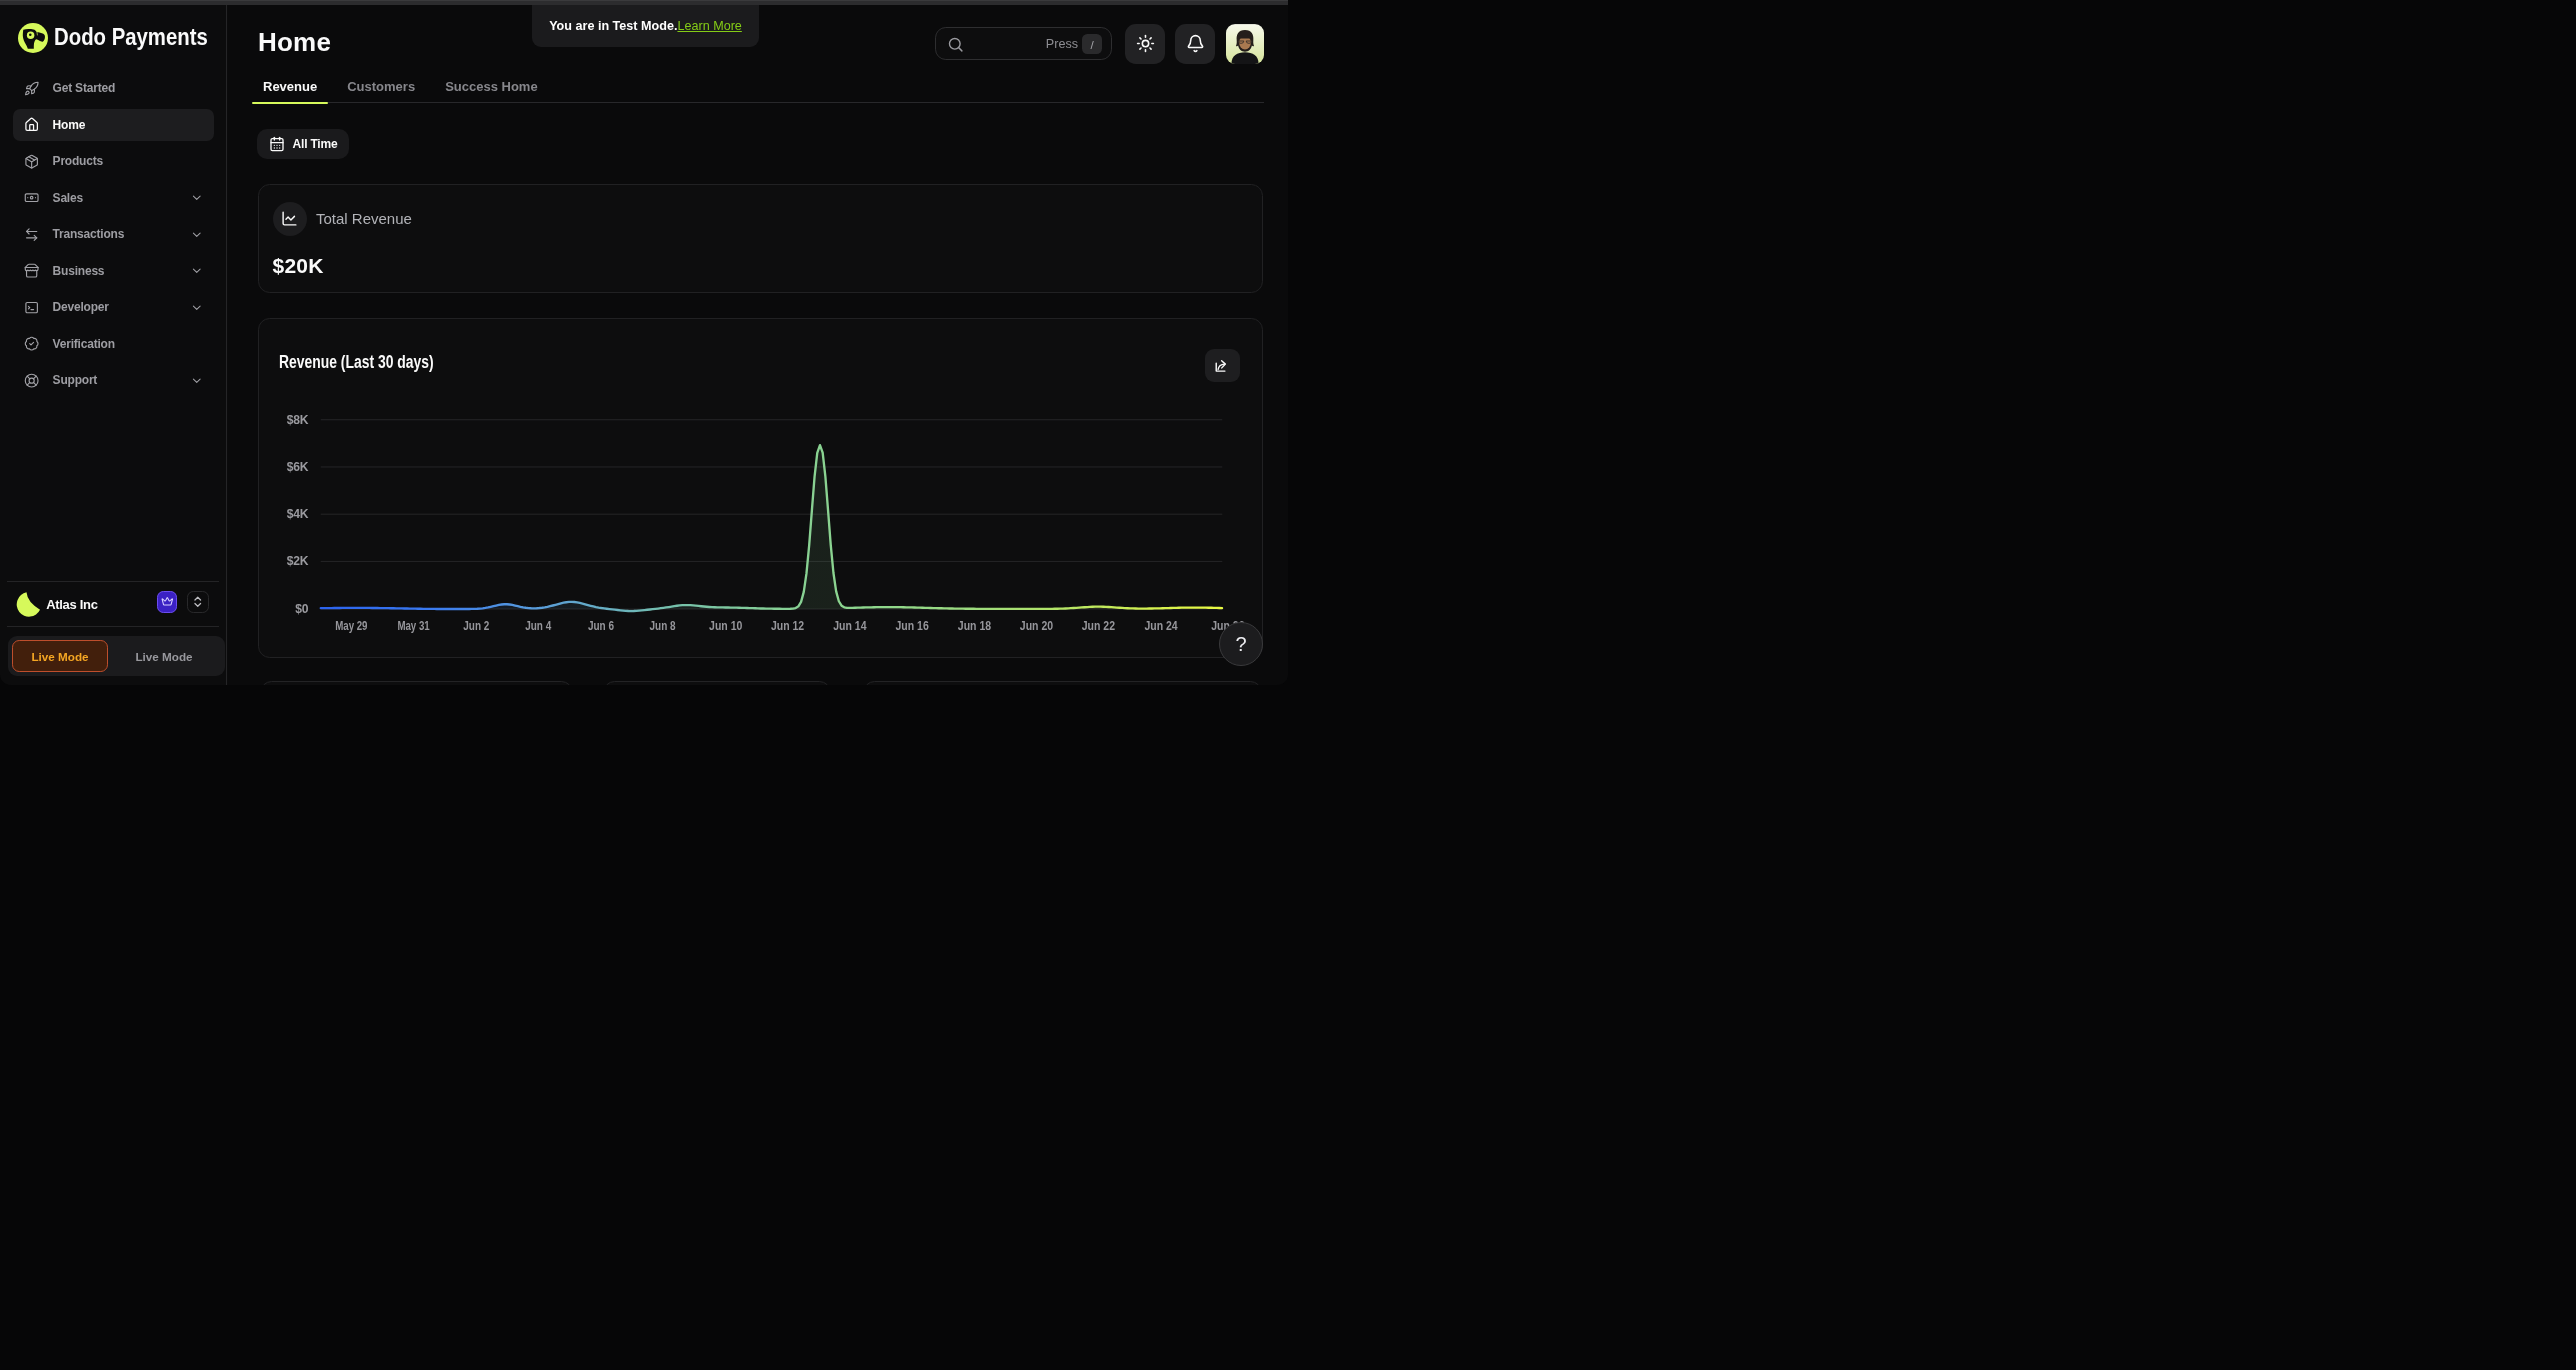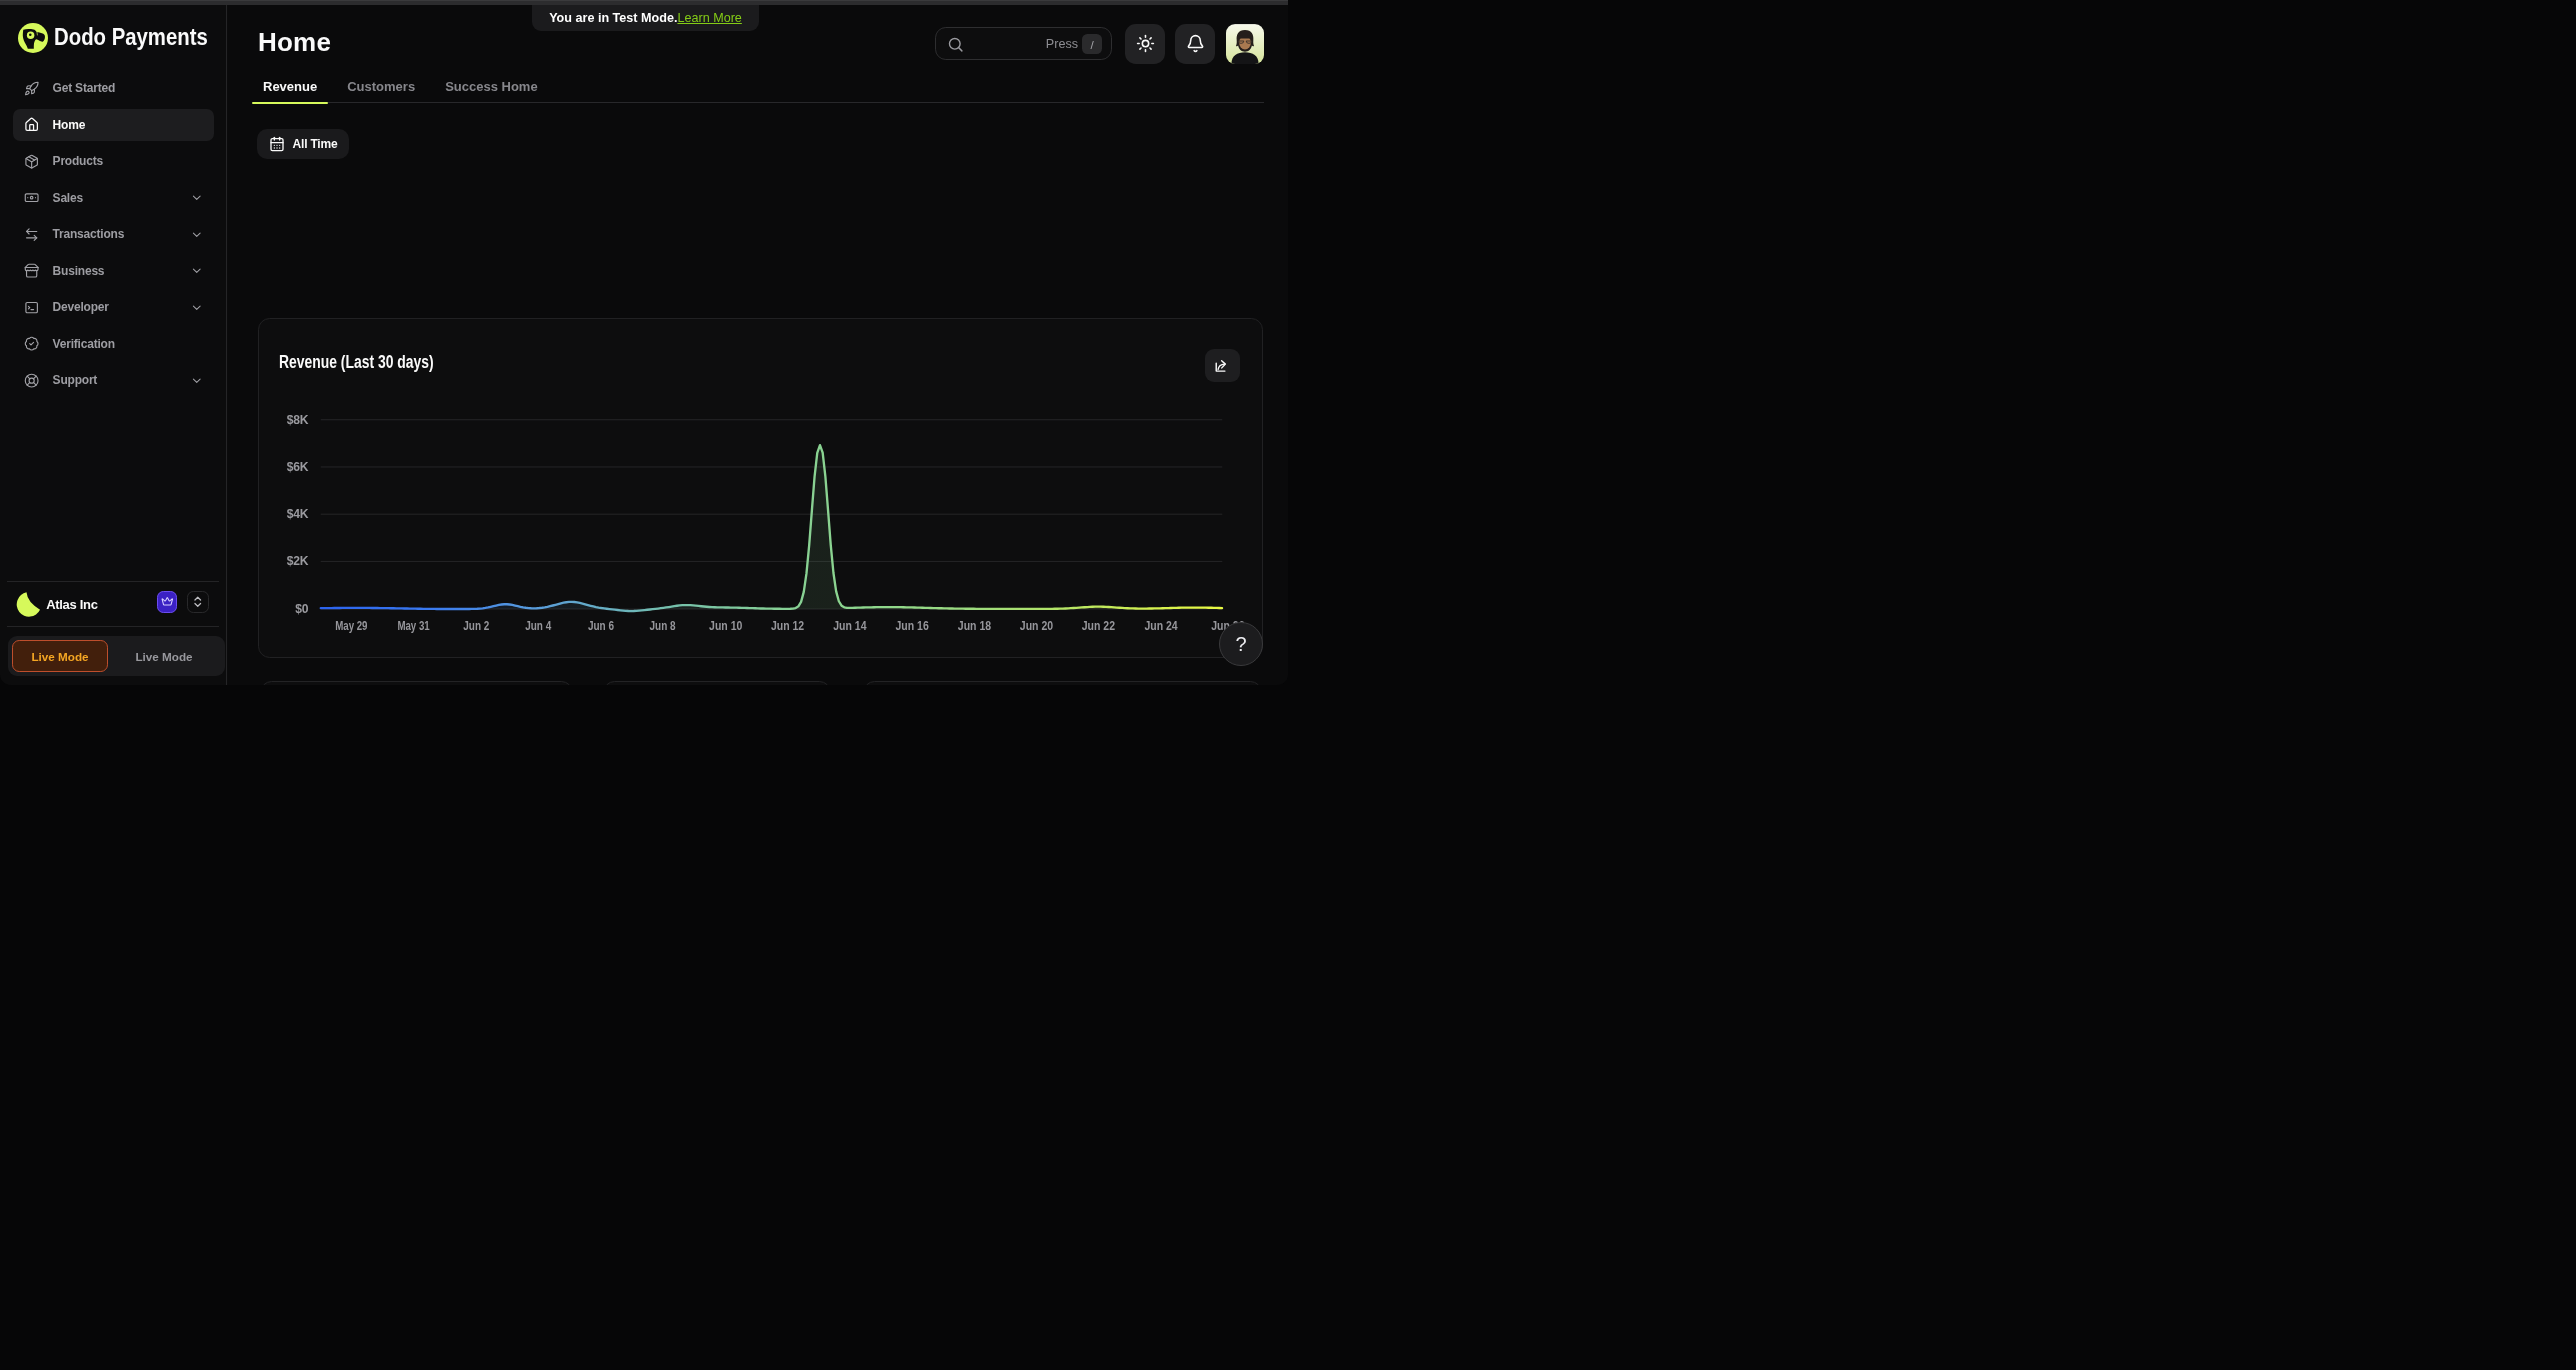--- a/index.html
+++ b/index.html
@@ -17,21 +17,21 @@
 .side-sep{position:absolute;left:7.2px;width:212px;height:0.9px;background:#242426}
 .ws-row{position:absolute;left:12.6px;top:581px;width:201px;height:36px;display:flex;align-items:center}
 .ws-logo{width:25px;height:25px;margin-left:3.6px}
 .ws-name{margin-left:5px;color:#fafafa;font-size:13px;font-weight:700;letter-spacing:-0.3px}
 .crown-btn{position:absolute;left:144px;top:4.5px;width:20.7px;height:22.5px;background:#3b21c4;border:1.3px solid #6c4df1;border-radius:6.3px;display:flex;align-items:center;justify-content:center}
 .updown-btn{position:absolute;left:174px;top:4.5px;width:22.5px;height:22.5px;background:transparent;border:1.3px solid #29292b;border-radius:6.3px;display:flex;align-items:center;justify-content:center}
 .mode-toggle{position:absolute;left:8px;top:631px;width:217px;height:40px;background:#1b1b1d;border-radius:9px;display:flex;align-items:center}
 .test-btn{position:absolute;left:4px;top:4px;width:96px;height:32px;background:#421f0c;border:1.3px solid #bf4e2c;border-radius:7.2px;display:flex;align-items:center;justify-content:center;color:#f5a623;font-size:11.7px;font-weight:700}
 .live-lbl{position:absolute;left:103px;width:106px;text-align:center;color:#98989d;font-size:11.7px;font-weight:700}
 .main{position:absolute;left:228px;top:0;width:1060px;height:680px;background:#0a0a0b}
-.banner{position:absolute;left:532px;top:0;width:227px;height:26px;background:#1b1b1d;border-radius:0 0 9px 9px;display:flex;align-items:center;justify-content:center;color:#fff;font-size:12.6px;font-weight:700;white-space:nowrap}
+.banner{position:absolute;left:532px;top:0;width:227px;height:42px;background:#1b1b1d;border-radius:0 0 9px 9px;display:flex;align-items:center;justify-content:center;color:#fff;font-size:12.6px;font-weight:700;white-space:nowrap}
 .banner a{color:#84cc16;text-decoration:underline;margin-left:0;font-weight:400}
 h1.pgtitle{position:absolute;left:258px;top:24px;color:#fafafa;font-size:26px;font-weight:700;letter-spacing:0.2px;line-height:1}
 .searchbar{position:absolute;left:935px;top:21.6px;width:177px;height:33px;border:0.9px solid #2e2e30;border-radius:10.8px;background:#0d0d0e}
 .searchbar .mag{position:absolute;left:10.8px;top:8px}
 .searchbar .press{position:absolute;right:33px;top:9px;color:#8e8e93;font-size:12.6px}
 .searchbar .slash{position:absolute;right:9px;top:6.3px;width:20px;height:20px;background:#2a2a2c;border-radius:5.4px;color:#a5a5aa;font-size:11.7px;display:flex;align-items:center;justify-content:center}
 .iconbtn{position:absolute;top:18.4px;width:40px;height:40px;background:#222224;border-radius:10.8px;display:flex;align-items:center;justify-content:center}
 .avatar{position:absolute;left:1226px;top:18.4px;width:38px;height:40px;border-radius:9px;overflow:hidden}
 .tabs{position:absolute;left:30px;top:70px;width:1006px;height:28px;border-bottom:0.9px solid #28282b;display:flex}
 .tab{font-size:13px;font-weight:700;color:#87878c;margin-right:30px;position:relative;padding-top:3.6px}.tab:first-child{margin-left:5px}
@@ -210,20 +210,30 @@
           <path d="M16 2v4"></path>
           <rect width="18" height="18" x="3" y="4" rx="2"></rect>
           <path d="M3 10h18"></path>
           <path d="M8 14h.01"></path>
           <path d="M12 14h.01"></path>
           <path d="M16 14h.01"></path>
           <path d="M8 18h.01"></path>
           <path d="M12 18h.01"></path>
           <path d="M16 18h.01"></path>
         </svg>All Time</div>
+  <div class="card tot-card" style="left:30px">
+    <div class="tot-ic">
+          <svg width="17" height="17" viewBox="0 0 24 24" style="stroke:#fafafa;fill:none;stroke-width:2;stroke-linecap:round;stroke-linejoin:round">
+            <path d="M3 3v16a2 2 0 0 0 2 2h16"></path>
+            <path d="m19 9-5 5-4-4-3 3"></path>
+          </svg>
+        </div>
+    <span class="tot-lbl">Total Revenue</span>
+    <span class="tot-val">$20K</span>
+  </div>
   <div class="card chart-card" style="left:30px">
     <span class="chart-title">Revenue (Last 30 days)</span>
     <div class="share-btn">
           <svg width="18" height="18" viewBox="0 0 24 24" style="stroke:#fafafa;fill:none;stroke-width:1.9;stroke-linecap:round;stroke-linejoin:round">
             <path d="M4.3 8.2v10.6h11.6"></path>
             <path d="M6.8 16.6c.8-4.5 3.9-6.9 8.6-7.1"></path>
             <path d="m11.5 5 5 4.5-4.8 5"></path>
           </svg>
         </div>
     <svg width="1005" height="340" viewBox="0 0 1117 378" style="position:absolute;left:0;top:0">

